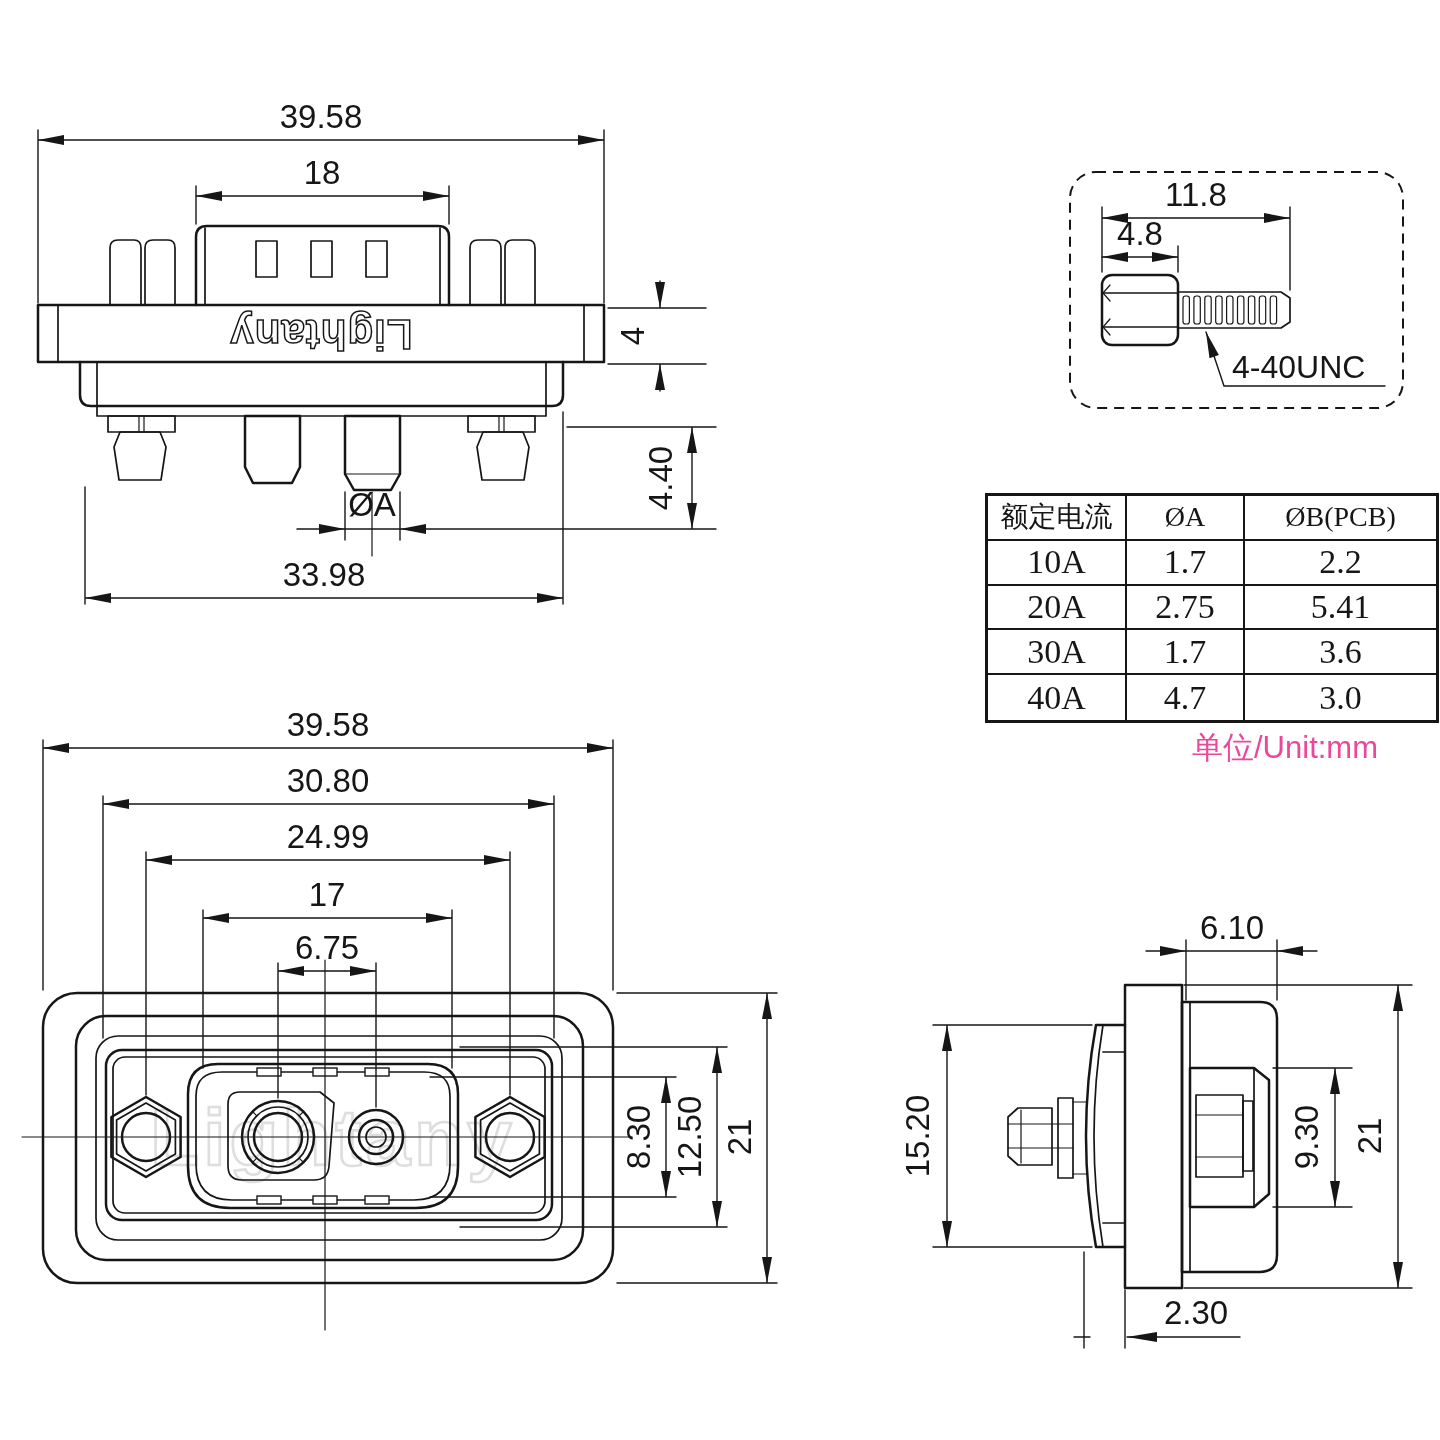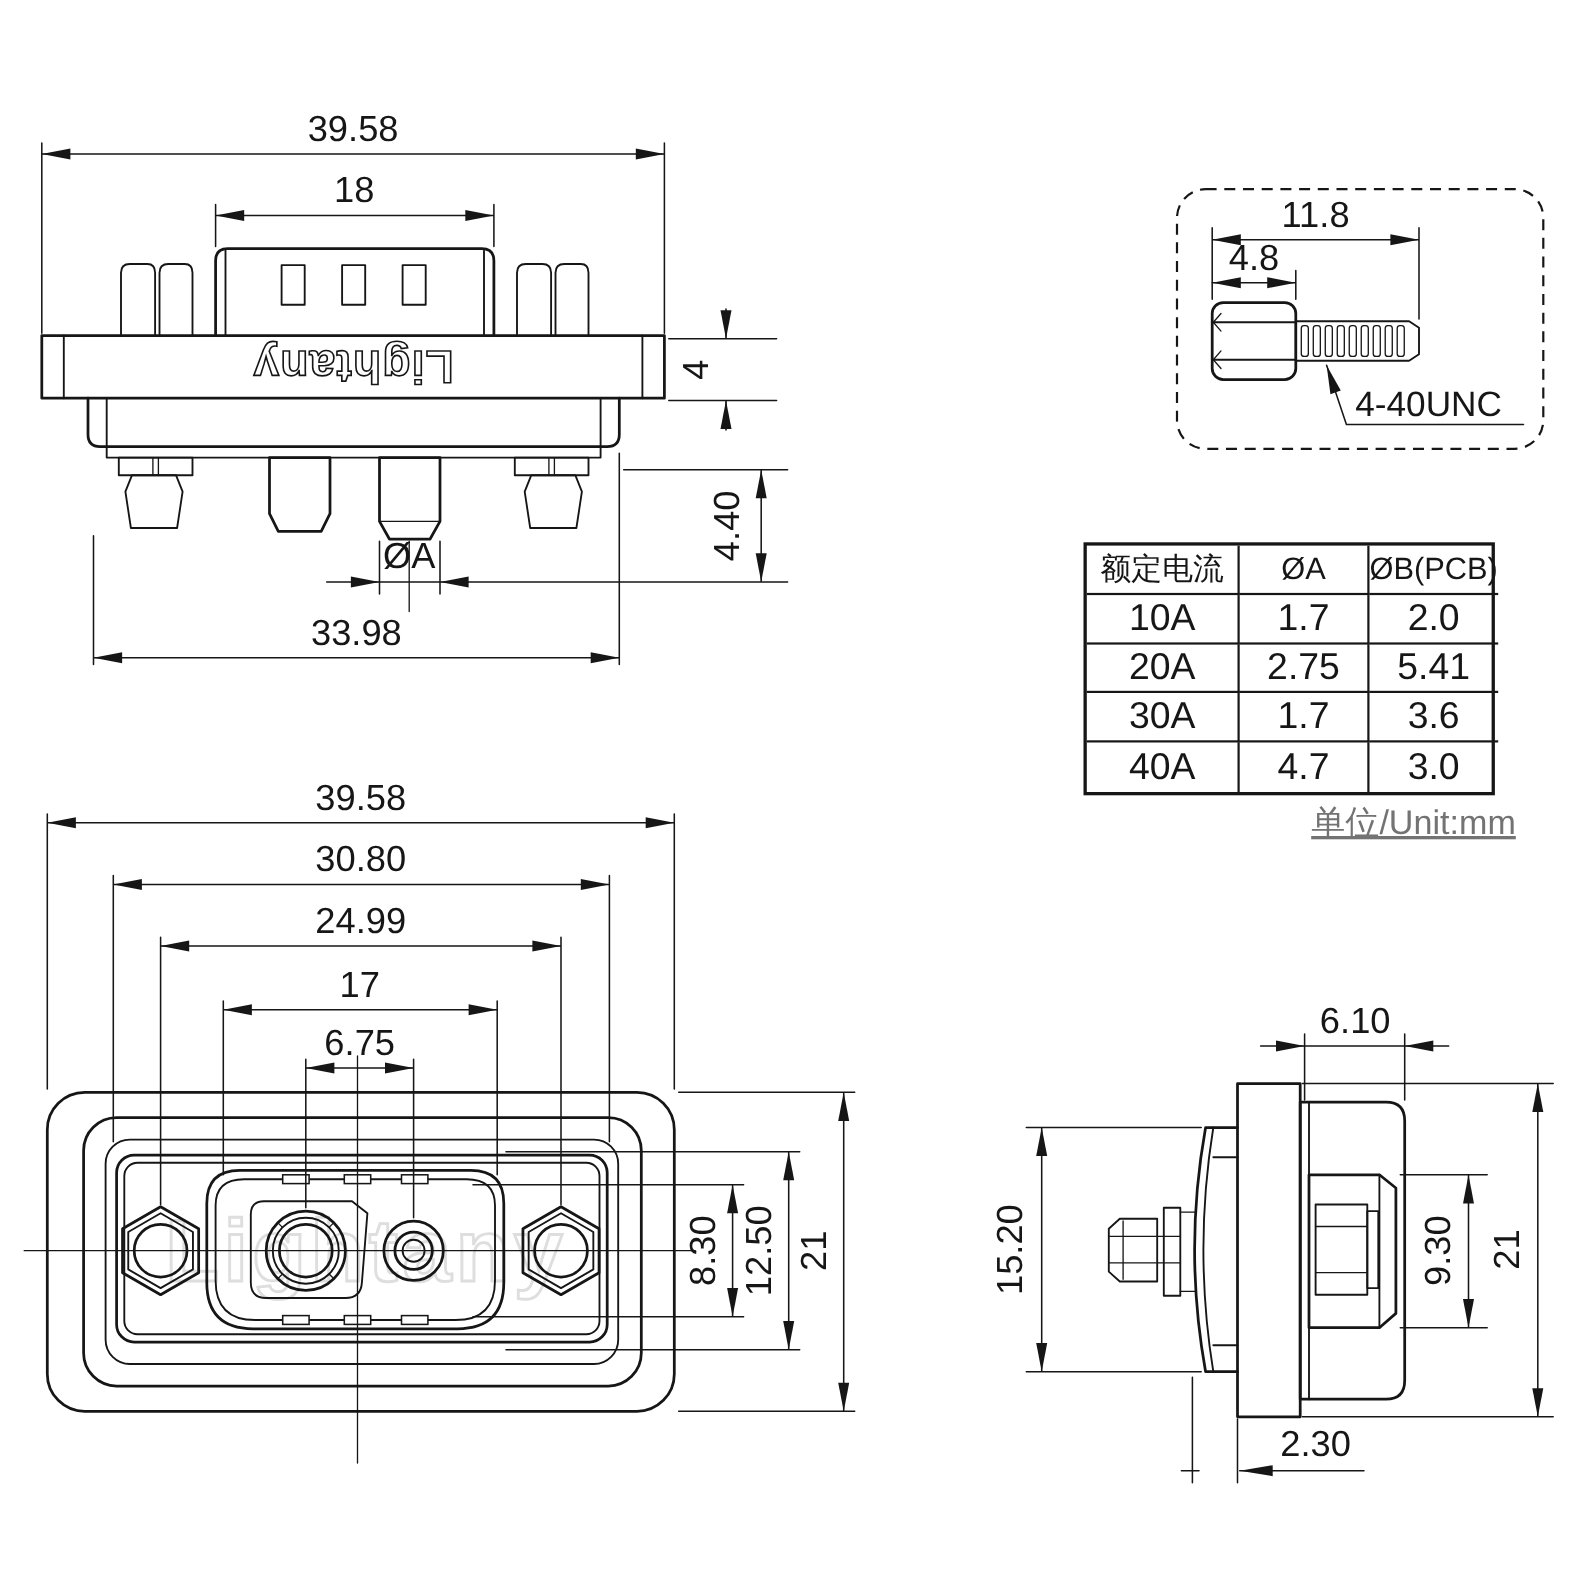--- a/index.html
+++ b/index.html
@@ -14,30 +14,30 @@
   .dash{fill:none;stroke:#161616;stroke-width:2;stroke-dasharray:10 7;}
   .arr {fill:#161616;stroke:none;}
   .notch{fill:#ffffff;stroke:#161616;stroke-width:1.4;}
   text.dimtxt{font-size:33px;fill:#161616;text-anchor:middle;font-family:"Liberation Sans","DejaVu Sans",sans-serif;}
   text.leadtxt{font-size:32px;fill:#161616;text-anchor:start;font-family:"Liberation Sans","DejaVu Sans",sans-serif;}
   text.brand{font-size:42px;letter-spacing:1px;fill:none;stroke:#161616;stroke-width:1.5;
              text-anchor:middle;font-family:"Liberation Sans","DejaVu Sans",sans-serif;font-weight:bold;}
   text.wm{font-size:80px;letter-spacing:4px;fill:none;stroke:#dedede;stroke-width:2.6;
           text-anchor:middle;font-family:"Liberation Sans","DejaVu Sans",sans-serif;font-weight:bold;}
   
-  .spec-table{position:absolute;left:985px;top:493px;width:374px;height:230px;box-sizing:border-box;
+  .spec-table{position:absolute;left:985px;top:493px;width:454px;height:230px;box-sizing:border-box;
               border:3px solid #161616;display:grid;grid-template-columns:139px 118px auto;
-              grid-auto-rows:1fr;background:#fff;}
+              grid-auto-rows:1fr;background:#fff;font-family:Liberation Serif, serif;}
   .spec-table .cell{display:flex;align-items:center;justify-content:center;
               border-right:2px solid #161616;border-bottom:2px solid #161616;
               font-size:34px;color:#161616;}
   .spec-table .cell.hdr{font-size:28px;}
   .spec-table .cell.lastcol{border-right:none;}
   .spec-table .cell.lastrow{border-bottom:none;}
-  .unit-note{position:absolute;right:62px;top:727px;font-size:31px;color:#737373;text-decoration:underline;}
+  .unit-note{position:absolute;right:62px;top:727px;font-size:31px;color:#ec4899;}
 </style>
 </head>
 <body>
 
 <div class="canvas">
 
 <svg width="1440" height="1440" viewBox="0 0 1440 1440">
 
   <g>
 
@@ -267,21 +267,21 @@
   </g>
 </svg>
 
 <div class="spec-table">
   <div class="cell hdr">额定电流</div>
   <div class="cell hdr">ØA</div>
   <div class="cell hdr lastcol">ØB(PCB)</div>
 
   <div class="cell">10A</div>
   <div class="cell">1.7</div>
-  <div class="cell lastcol">2.0</div>
+  <div class="cell lastcol">2.2</div>
 
   <div class="cell">20A</div>
   <div class="cell">2.75</div>
   <div class="cell lastcol">5.41</div>
 
   <div class="cell">30A</div>
   <div class="cell">1.7</div>
   <div class="cell lastcol">3.6</div>
 
   <div class="cell lastrow">40A</div>

